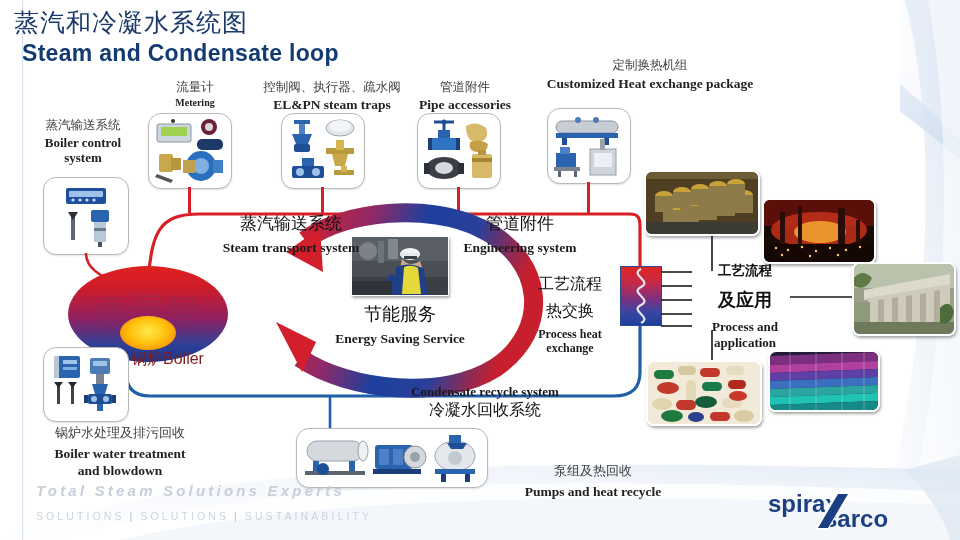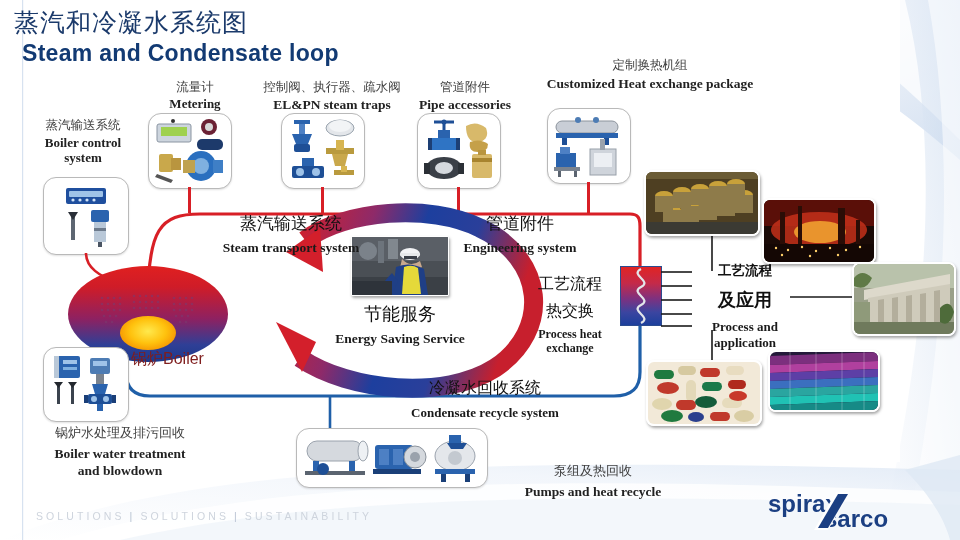--- a/index.html
+++ b/index.html
@@ -148,21 +148,21 @@
       <path d="M24,34 h10 l-5,8 Z" fill="#2a2f38"></path>
       <rect x="47" y="32" width="18" height="12" rx="2" fill="#2a63ae"></rect>
       <rect x="50" y="44" width="12" height="20" fill="#b9c8d8"></rect>
       <rect x="50" y="50" width="12" height="3" fill="#6d7b8c"></rect>
       <rect x="54" y="64" width="4" height="5" fill="#4a5463"></rect>
     </svg>
   </div>
 
   <div class="lbl" style="left:140px;top:80px;width:110px;">
     <span class="cn" style="font-size:12.5px;">流量计</span>
-    <span class="en" style="font-size:13px;margin-top:3px;">Metering</span>
+    <span class="en" style="font-size:10px;margin-top:3px;">Metering</span>
   </div>
   <div class="card" style="left:148px;top:113px;width:82px;height:74px;">
     <svg class="inner" viewBox="0 0 82 74">
       <rect x="8" y="10" width="34" height="18" rx="2" fill="#cdd5de" stroke="#8b95a2"></rect>
       <rect x="12" y="13" width="26" height="9" fill="#9fd14f"></rect>
       <circle cx="24" cy="7" r="2" fill="#333"></circle>
       <circle cx="60" cy="13" r="8" fill="#6b2134"></circle>
       <circle cx="60" cy="13" r="4" fill="#d8d8d8"></circle>
       <rect x="48" y="25" width="26" height="11" rx="5" fill="#1d3a6b"></rect>
       <rect x="10" y="40" width="14" height="18" rx="2" fill="#c9a84b"></rect>
@@ -390,22 +390,22 @@
     <span style="font-family:'Liberation Serif',serif;font-weight:bold;font-size:13.5px;color:#1a1a1a;display:block;margin-top:5px;">Energy Saving Service</span>
   </div>
 
   <div style="position:absolute;left:515px;top:274px;width:110px;text-align:center;">
     <span style="font-family:'Liberation Serif',serif;font-size:16px;color:#111;display:block;">工艺流程</span>
     <span style="font-family:'Liberation Serif',serif;font-size:16px;color:#111;display:block;margin-top:6px;">热交换</span>
     <span style="font-family:'Liberation Serif',serif;font-weight:bold;font-size:12px;color:#1a1a1a;display:block;margin-top:5px;line-height:1.2;">Process heat<br>exchange</span>
   </div>
 
   <div style="position:absolute;left:370px;top:378px;width:230px;text-align:center;">
+    <span style="font-family:'Liberation Serif',serif;font-weight:bold;font-size:13px;color:#1a1a1a;display:block;margin-top:6px;">Condensate recycle system</span>
     <span style="font-family:'Liberation Serif',serif;font-size:16px;color:#111;display:block;">冷凝水回收系统</span>
-    <span style="font-family:'Liberation Serif',serif;font-weight:bold;font-size:13px;color:#1a1a1a;display:block;margin-top:6px;">Condensate recycle system</span>
   </div>
 
   <div class="hx" style="left:620px;top:266px;width:40px;height:58px;">
     <svg class="inner" viewBox="0 0 40 58">
       <path d="M20,2 C8,8 32,14 20,20 C8,26 32,32 20,38 C8,44 32,50 20,56" fill="none" stroke="#e3e6ea" stroke-width="2.2"></path>
     </svg>
   </div>
 
   <svg class="bg-svg" viewBox="0 0 960 540">
     <g stroke="#1a1a1a" stroke-width="1.6">
@@ -604,20 +604,21 @@
       <rect x="138" y="40" width="40" height="5" fill="#2a63ae"></rect>
       <rect x="144" y="45" width="5" height="8" fill="#1a3f78"></rect>
       <rect x="168" y="45" width="5" height="8" fill="#1a3f78"></rect>
     </svg>
   </div>
   <div class="lbl" style="left:488px;top:464px;width:210px;">
     <span class="cn" style="font-size:13px;">泵组及热回收</span>
     <span class="en" style="font-size:13.5px;margin-top:5px;">Pumps and heat recycle</span>
   </div>
 
+  <div class="tagline">Total Steam Solutions Experts</div>
   <div class="subtag">
     <span>SOLUTIONS</span><span class="sep">|</span><span>SOLUTIONS</span><span class="sep">|</span><span>SUSTAINABILITY</span>
   </div>
 
   <div class="logo">
     <svg viewBox="0 0 180 40" width="180" height="40">
       <text x="0" y="22" font-family="Liberation Sans, sans-serif" font-size="24" font-weight="bold" fill="#1b3f82">spirax</text>
       <text x="56" y="37" font-family="Liberation Sans, sans-serif" font-size="24" font-weight="bold" fill="#1b3f82">sarco</text>
       <path d="M68,2 L82,2 L60,40 L46,40 Z" fill="#ffffff"></path>
       <path d="M70,4 L80,4 L60,38 L50,38 Z" fill="#1b3f82"></path>

